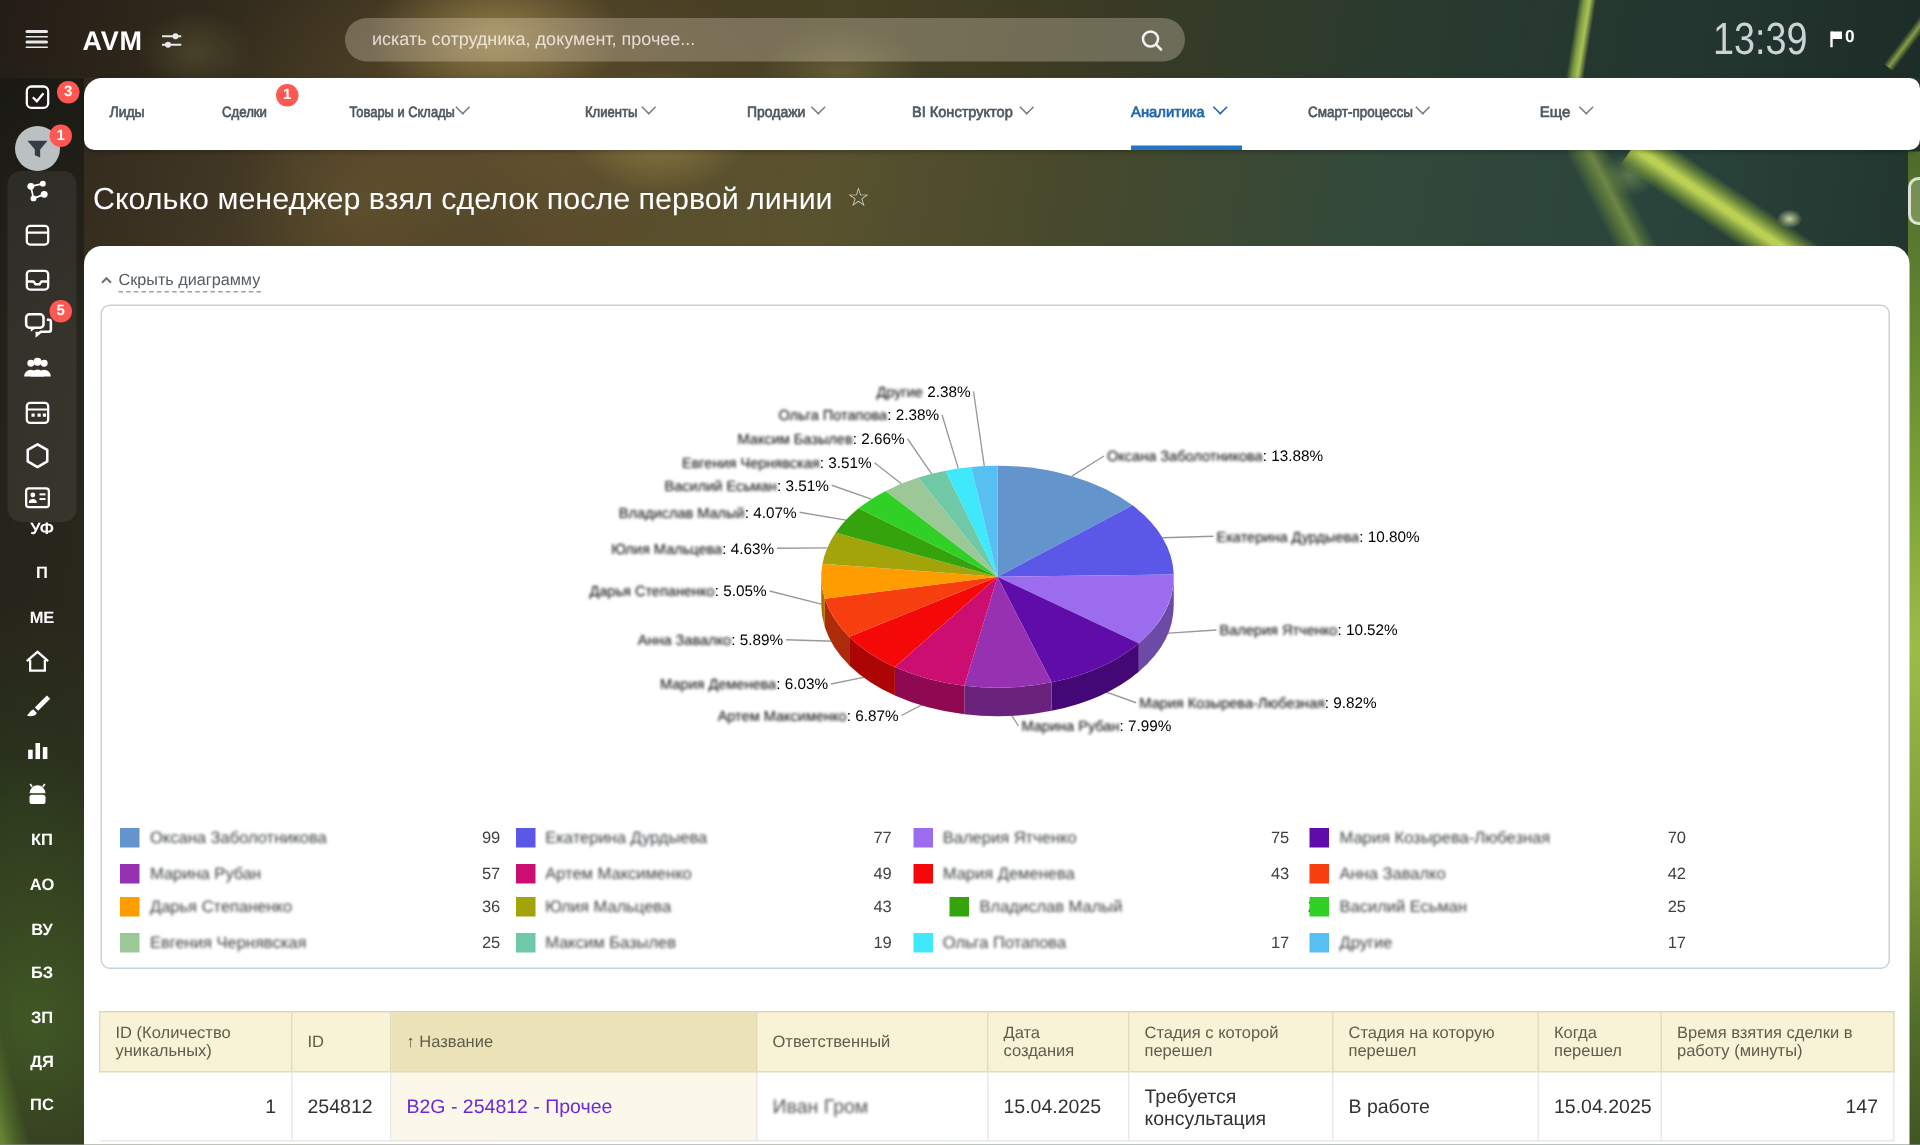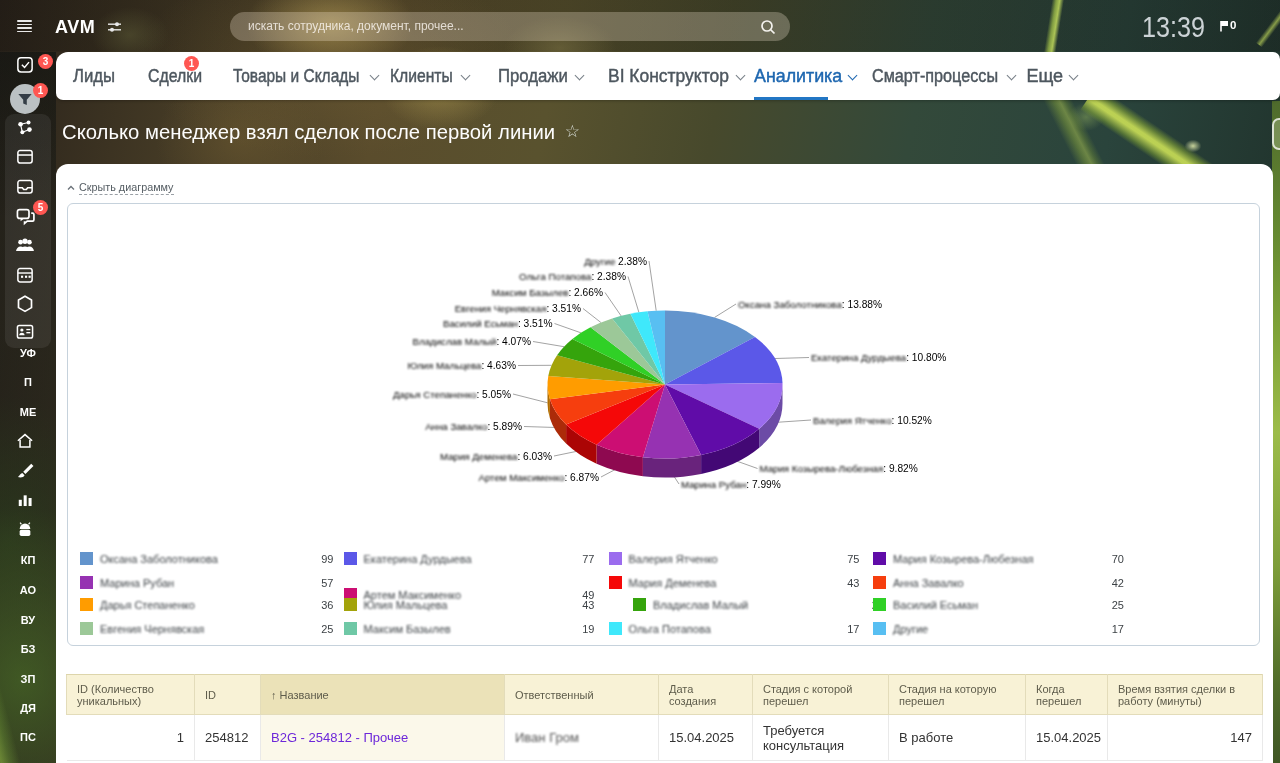--- a/index.html
+++ b/index.html
@@ -49,21 +49,21 @@
 .sblade { position:absolute; left:-14px; top:590px; width:34px; height:240px; transform:rotate(-15deg);
  background:linear-gradient(90deg, transparent, rgba(150,190,70,.55) 45%, rgba(110,150,55,.4) 70%, transparent); }
 .sgroup { position:absolute; left:5px; top:62px; width:46px; height:234px; background:rgba(255,255,255,.07); border-radius:9px; }
 .sic { position:absolute; left:0; width:50px; height:19.6px; color:#fff; }
 .slabel { position:absolute; left:0; width:56px; text-align:center; color:#fff; font-size:11px; font-weight:700; }
 .badge { position:absolute; background:#ff5752; color:#fff; border-radius:8px; font-size:10px; font-weight:700;
  height:15px; min-width:15px; line-height:15px; text-align:center; padding:0 2px; }
 .funcircle { position:absolute; left:10px; top:32px; width:30px; height:30px; border-radius:50%; background:rgba(215,222,226,.85); }
 
 .navbar { position:absolute; left:56px; top:52px; width:1224px; height:48px; background:#fff; border-radius:12px 7px 7px 7px; box-shadow:0 1px 3px rgba(0,0,0,.25); }
-.nav { position:absolute; top:0; height:48px; line-height:48px; font-size:18px; font-weight:400; color:#4e575f; -webkit-text-stroke:.45px #4e575f; }
+.nav { position:absolute; top:0; height:48px; line-height:48px; font-size:10px; font-weight:400; color:#4e575f; -webkit-text-stroke:.45px #4e575f; }
 .nav .caret { display:inline-block; margin-left:7px; width:7px; height:7px; vertical-align:3px;
  border-right:1.7px solid #777f87; border-bottom:1.7px solid #777f87; transform:rotate(45deg); }
 .nav .t { display:inline-block; transform-origin:0 50%; }
 .nav.active { color:#1e67b0; -webkit-text-stroke:.45px #1e67b0; }
 .nav.active .caret { border-color:#1e67b0; }
 .navunder { position:absolute; left:698px; top:45px; width:74px; height:2.5px; background:#2276c4; }
 .nbadge { position:absolute; left:128px; top:4px; }
 
 .ptitle { position:absolute; left:62px; top:121px; color:#fdfdfd; font-size:20.3px; font-weight:400; }
 .star { color:#d9ded9; font-size:17px; margin-left:4px; vertical-align:2px; }
@@ -317,21 +317,21 @@
 <div class="litem" style="left:805px;top:348px;width:251px">
         <span class="lsq" style="background:#600CA8"></span>
         <span class="lname blur">Мария Козырева-Любезная</span>
         <span class="lnum">70</span>
       </div>
 <div class="litem" style="left:12px;top:372px;width:253.5px">
         <span class="lsq" style="background:#9632B2"></span>
         <span class="lname blur">Марина Рубан</span>
         <span class="lnum">57</span>
       </div>
-<div class="litem" style="left:275.5px;top:384px;width:251.0px">
+<div class="litem" style="left:275.5px;top:372px;width:251.0px">
         <span class="lsq" style="background:#CC0E73"></span>
         <span class="lname blur">Артем Максименко</span>
         <span class="lnum">49</span>
       </div>
 <div class="litem" style="left:540.5px;top:372px;width:251.0px">
         <span class="lsq" style="background:#F50808"></span>
         <span class="lname blur">Мария Деменева</span>
         <span class="lnum">43</span>
       </div>
 <div class="litem" style="left:805px;top:372px;width:251px">

